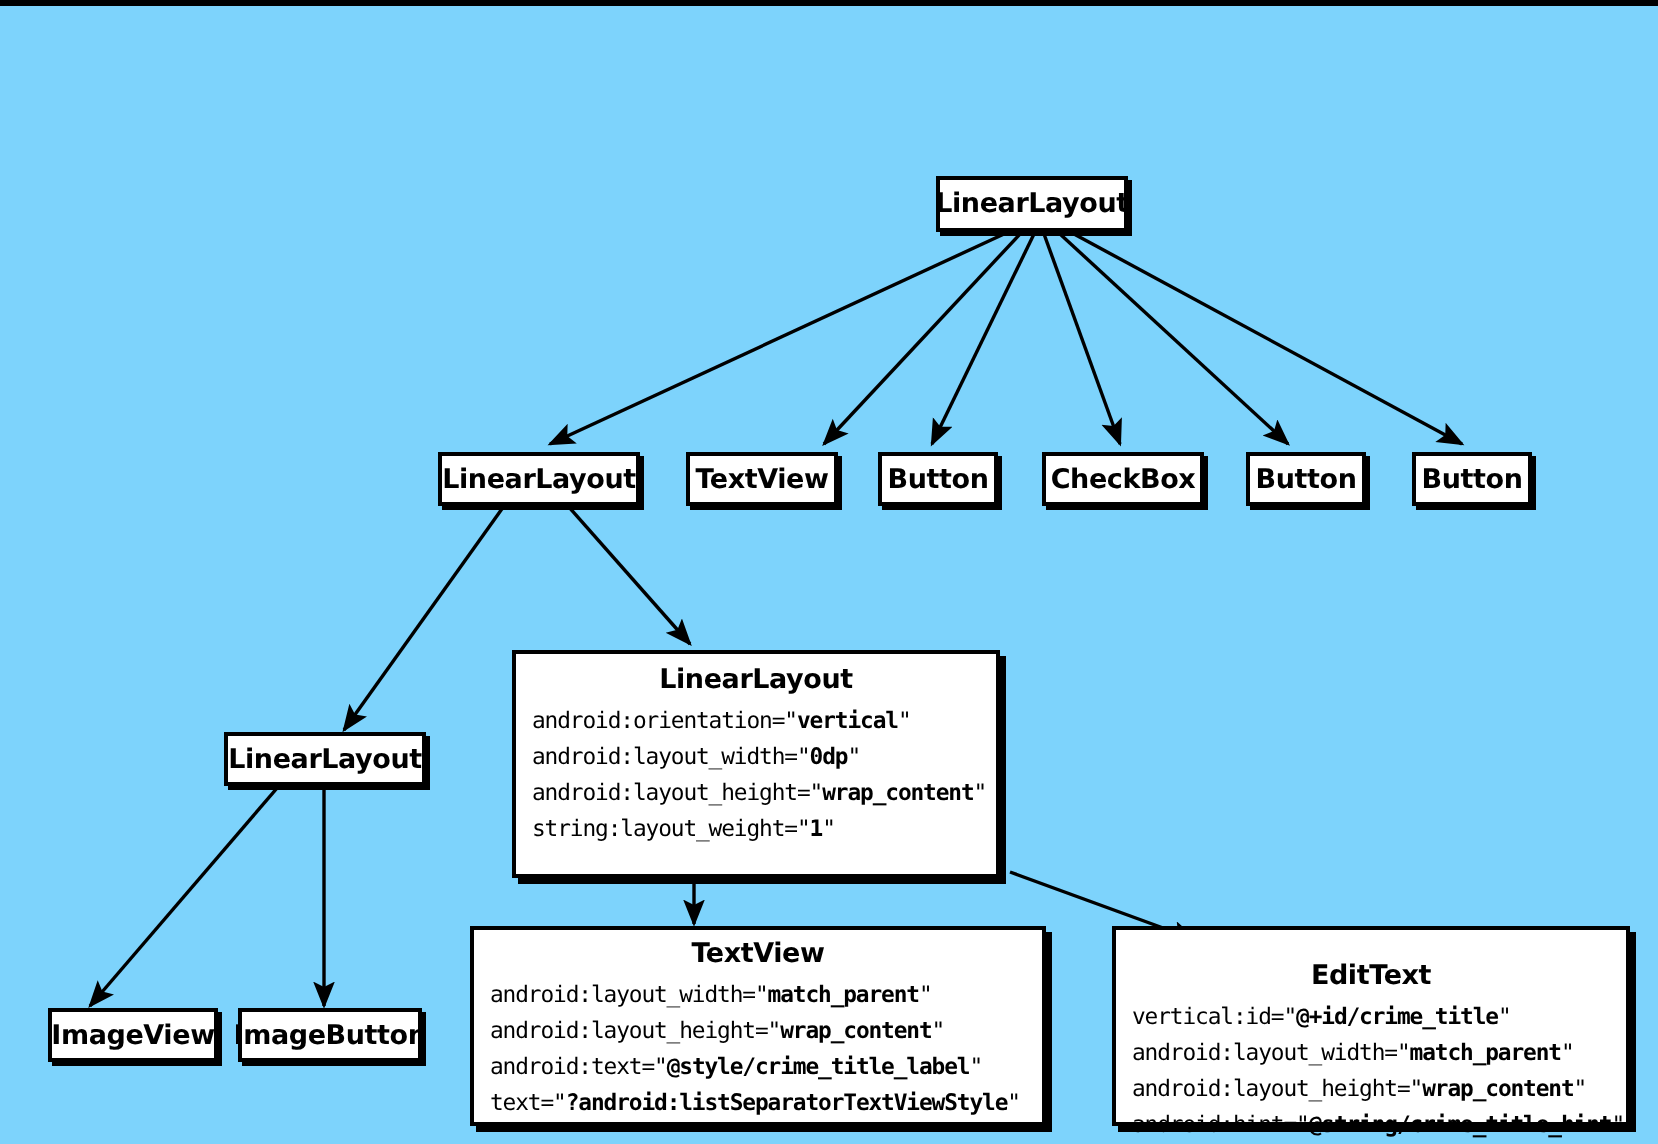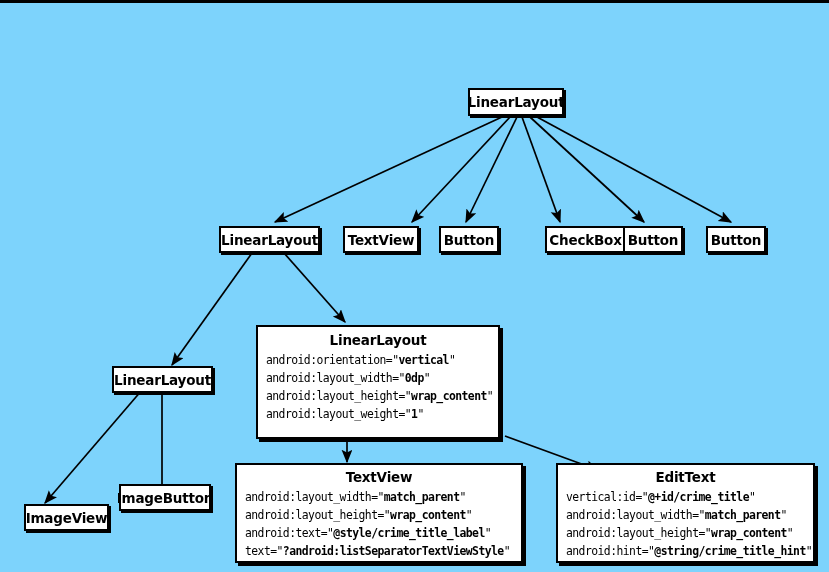--- a/index.html
+++ b/index.html
@@ -128,77 +128,77 @@
   </div>
 
   <div class="node" style="left:343px; top:226px; width:76px; height:27px;">
     <span>TextView</span>
   </div>
 
   <div class="node" style="left:439px; top:226px; width:60px; height:27px;">
     <span>Button</span>
   </div>
 
-  <div class="node" style="left:521px; top:226px; width:81px; height:27px;margin-left:24px;">
+  <div class="node" style="left:521px; top:226px; width:81px; height:27px;">
     <span>CheckBox</span>
   </div>
 
   <div class="node" style="left:623px; top:226px; width:60px; height:27px;">
     <span>Button</span>
   </div>
 
   <div class="node" style="left:706px; top:226px; width:60px; height:27px;">
     <span>Button</span>
   </div>
 
   <div class="node" style="left:112px; top:366px; width:101px; height:27px;">
     <span>LinearLayout</span>
   </div>
 
   <div class="node" style="left:8px; top:504px; width:85px; height:27px;margin-left:16px;">
     <span>ImageView</span>
   </div>
 
-  <div class="node" style="left:119px; top:484px; width:92px; height:27px;">
+  <div class="node" style="left:119px; top:504px; width:92px; height:27px;">
     <span>ImageButton</span>
   </div>
 
   <div class="detail" style="left:256px; top:325px; width:244px; height:114px;">
     <div class="title">LinearLayout</div>
     <div class="attr">
       <span>android:orientation=</span><span>"</span><span class="v">vertical</span><span>"</span>
     </div>
     <div class="attr">
       <span>android:layout_width=</span><span>"</span><span class="v">0dp</span><span>"</span>
     </div>
     <div class="attr">
       <span>android:layout_height=</span><span>"</span><span class="v">wrap_content</span><span>"</span>
     </div>
     <div class="attr">
-      <span>android:layout_weight=</span><span>"</span><span class="v">1</span><span>"</span>
+      <span>string:layout_weight=</span><span>"</span><span class="v">1</span><span>"</span>
     </div>
   </div>
 
   <div class="detail" style="left:235px; top:463px; width:288px; height:100px; padding-top:4px;">
     <div class="title">TextView</div>
     <div class="attr">
       <span>android:layout_width=</span><span>"</span><span class="v">match_parent</span><span>"</span>
     </div>
     <div class="attr">
       <span>android:layout_height=</span><span>"</span><span class="v">wrap_content</span><span>"</span>
     </div>
     <div class="attr">
       <span>android:text=</span><span>"</span><span class="v">@style/crime_title_label</span><span>"</span>
     </div>
     <div class="attr">
       <span>text=</span><span>"</span><span class="v">?android:listSeparatorTextViewStyle</span><span>"</span>
     </div>
   </div>
 
-  <div class="detail" style="left:556px; top:463px; width:259px; height:100px; padding-top:4px;">
+  <div class="detail" style="left:556px; top:463px; width:259px; height:100px; padding-top:15px;">
     <div class="title">EditText</div>
     <div class="attr">
       <span>vertical:id=</span><span>"</span><span class="v">@+id/crime_title</span><span>"</span>
     </div>
     <div class="attr">
       <span>android:layout_width=</span><span>"</span><span class="v">match_parent</span><span>"</span>
     </div>
     <div class="attr">
       <span>android:layout_height=</span><span>"</span><span class="v">wrap_content</span><span>"</span>
     </div>

